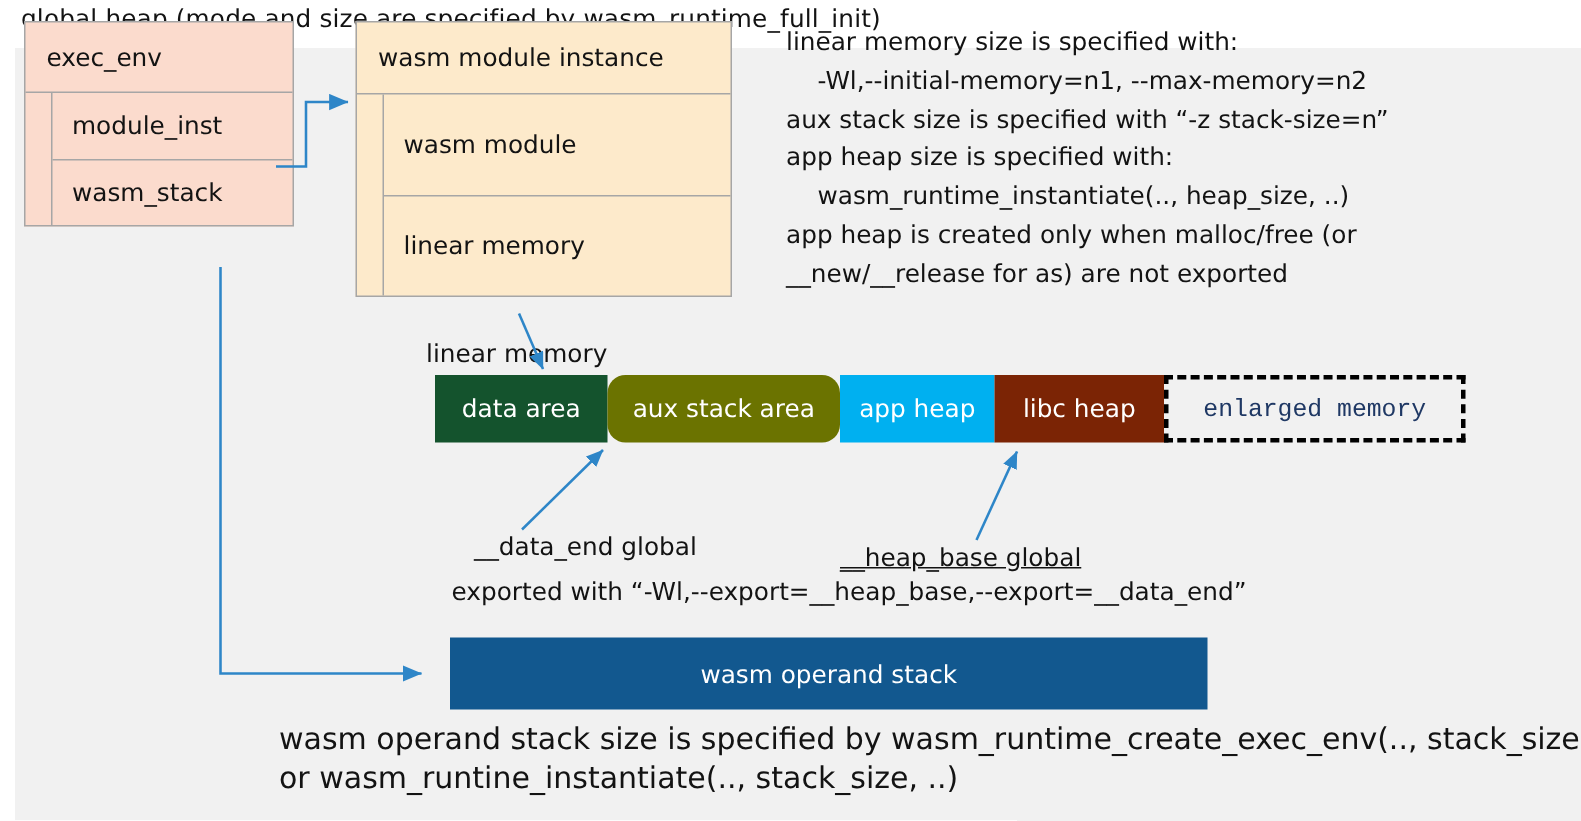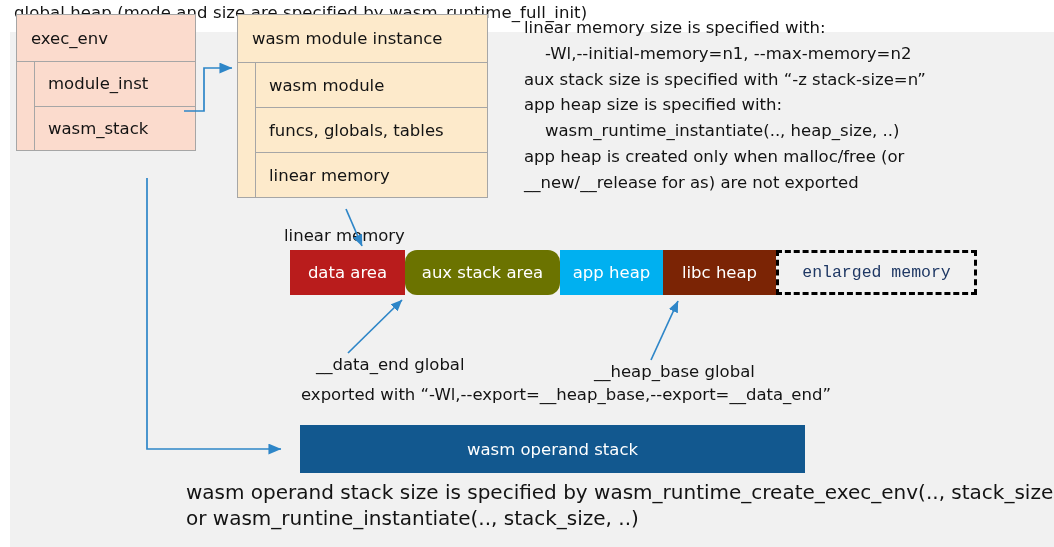--- a/index.html
+++ b/index.html
@@ -113,21 +113,21 @@
   }
 
   
   .anno {
     position: absolute;
     font-size: 16.5px;
     color: #131313;
     white-space: nowrap;
   }
   .anno-data-end { left: 316px; top: 355px; }
-  .anno-heap-base { left: 594px; top: 362px; }
+  .anno-heap-base { left: 560px; top: 362px; text-decoration: underline; }
   .anno-exported { left: 301px; top: 385px; }
 
   
   .op-stack {
     position: absolute;
     left: 287px; top: 425px;
     width: 505px; height: 48px;
     background: #12588f;
     display: flex;
     align-items: center;
@@ -173,37 +173,36 @@
       </div>
     </div>
   </div>
 
   <div class="struct-box box-mi">
     <div class="struct-head">wasm module instance</div>
     <div class="struct-body">
       <div class="struct-gutter"></div>
       <div class="struct-rows">
         <div class="struct-row">wasm module</div>
-        <div class="struct-row">funcs, globals, tables</div>
         <div class="struct-row">linear memory</div>
       </div>
     </div>
   </div>
 
   <div class="info-text">linear memory size is specified with:
     -Wl,--initial-memory=n1, --max-memory=n2
 aux stack size is specified with “-z stack-size=n”
 app heap size is specified with:
     wasm_runtime_instantiate(.., heap_size, ..)
 app heap is created only when malloc/free (or
 __new/__release for as) are not exported</div>
 
   <div class="lm-label">linear memory</div>
   <div class="mem-bar">
-    <div class="mem-seg" style="width: 115px; background: #b91c1c;">data area</div>
+    <div class="mem-seg" style="width: 115px; background: #14532d;">data area</div>
     <div class="mem-seg" style="width: 155px; background: rgb(107, 115, 0); border-radius: 12px;">aux stack area</div>
     <div class="mem-seg" style="width: 103px; background: rgb(0, 176, 240);">app heap</div>
     <div class="mem-seg" style="width: 113px; background: rgb(123, 36, 5);">libc heap</div>
     <div class="mem-seg dashed" style="width: 201px;">enlarged memory</div>
   </div>
 
   <div class="anno anno-data-end">__data_end global</div>
   <div class="anno anno-heap-base">__heap_base global</div>
   <div class="anno anno-exported">exported with “-Wl,--export=__heap_base,--export=__data_end”</div>
 

